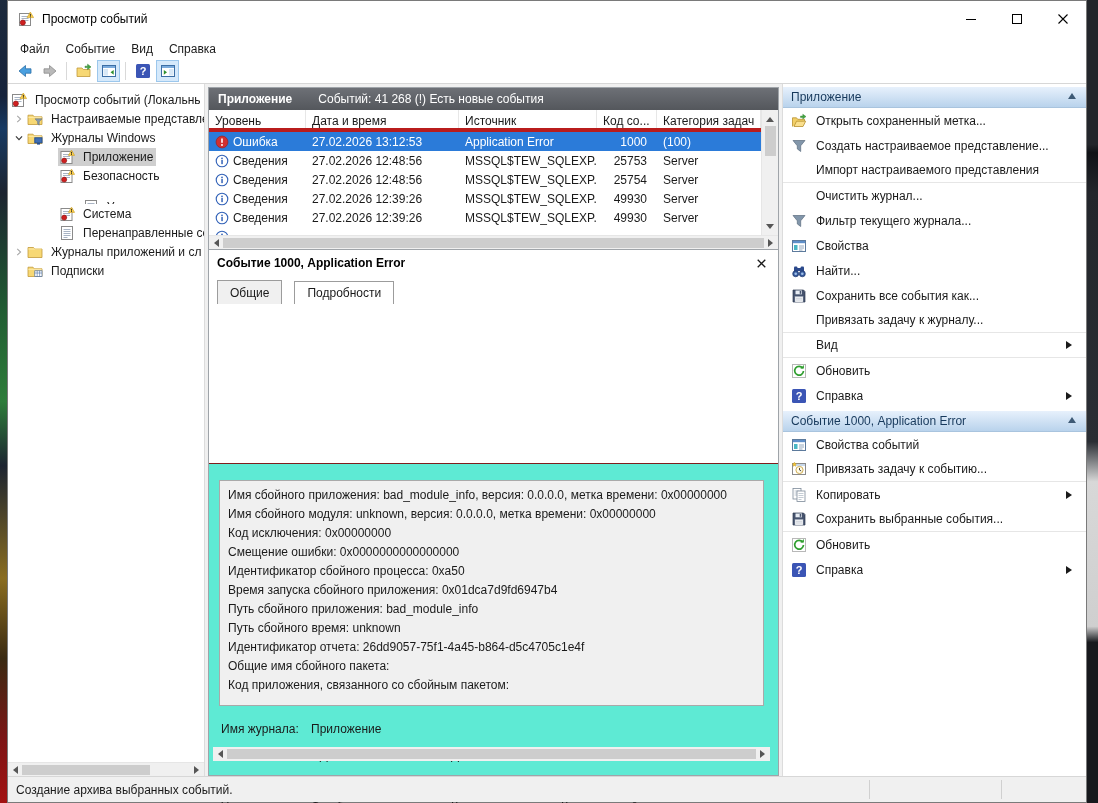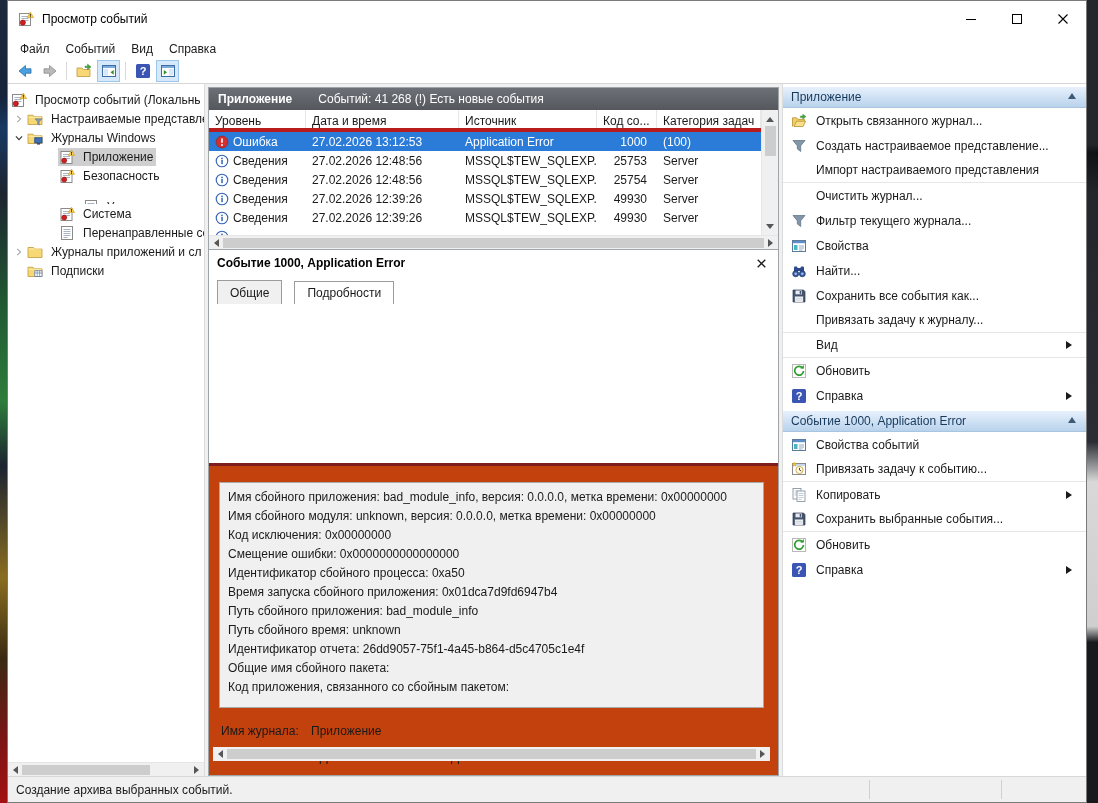--- a/index.html
+++ b/index.html
@@ -77,21 +77,21 @@
   .list-hscroll { position:absolute; left:0; top:147px; width:569px; height:14px; background:#f0f0f0; border-top:1px solid #e6e6e6; display:flex; align-items:center; }
 
   
   .preview { position:absolute; left:0; top:161px; width:569px; bottom:0; background:#fff; border-top:1px solid #9fa4a9; }
   .pvhdr { height:26px; display:flex; align-items:center; padding:0 8px; font-weight:bold; color:#000; }
   .pvclose { margin-left:auto; width:18px; height:18px; display:flex; align-items:center; justify-content:center; }
   .pvclose svg { width:11px; height:11px; }
   .tabstrip { height:27px; display:flex; align-items:flex-end; padding-left:8px; position:relative; z-index:2; }
   .tab { border:1px solid #9c9c9c; border-bottom:none; background:#fff; padding:4px 12px 4px 12px; margin-right:12px; position:relative; top:1px; color:#1a1a1a; }
   .tab.active { background:#f0f0f0; padding-top:5px; font-weight:normal; z-index:3; }
-  .page { position:absolute; left:0; top:213px; right:0; bottom:0; background:#c2410c; border-top:3px solid #7f1d1d; }
+  .page { position:absolute; left:0; top:213px; right:0; bottom:0; background:#5eead4; border-top:1px solid #7f1d1d; }
   .descbox { position:absolute; left:10px; right:14px; top:16px; height:226px; border:1px solid #a9a9a9; background:#f0f0f0; padding:5px 8px; overflow:hidden; }
   .dline { line-height:19px; white-space:nowrap; }
   .fields { position:absolute; left:0; right:0; top:252px; }
   .frow { display:flex; height:26px; align-items:center; padding-left:12px; }
   .flabel { width:90px; flex:0 0 90px; }
   .fvalue { width:140px; flex:0 0 140px; white-space:nowrap; }
   .flabel2 { width:110px; flex:0 0 110px; }
   .fvalue2 { flex:1; white-space:nowrap; }
   .page-hscroll { position:absolute; left:4px; right:8px; bottom:14px; height:14px; background:#f0f0f0; display:flex; align-items:center; }
 
@@ -152,21 +152,21 @@
             <svg viewBox="0 0 16 16">
               <path d="M3.5 3.5l9 9M12.5 3.5l-9 9" stroke="#000" stroke-width="1.1" fill="none"></path>
             </svg>
           </span>
         </div>
       </div>
   </div>
 
   <div class="menubar">
       <div class="menu-item">Файл</div>
-      <div class="menu-item">Событий</div>
+      <div class="menu-item">Событие</div>
       <div class="menu-item">Вид</div>
       <div class="menu-item">Справка</div>
     </div>
 
   <div class="toolbar">
       <div class="tbtn">
         <span class="ic">
           <svg viewBox="0 0 16 16">
             <path d="M8.5 2.5 2 8l6.5 5.5V10.2H14V5.8H8.5z" fill="#4aa0e0" stroke="#2b6ea6" stroke-width=".8"></path>
           </svg>
@@ -584,21 +584,21 @@
             <span class="tri-up"></span>
           </div>
           <div class="act-item">
             <span class="ic">
               <svg viewBox="0 0 16 16">
                 <path d="M1.5 13.5V4.8h4l1.2 1.5h6.8v1.8" fill="#f2cf66" stroke="#b8912f" stroke-width=".8"></path>
                 <path d="M3 13.5 5.5 8.2h9.2L12 13.5z" fill="#fadf8d" stroke="#b8912f" stroke-width=".8"></path>
                 <path d="M9.5 3h2.3V1.2L15 3.6l-3.2 2.4V4.5H9.5z" fill="#44a544" stroke="#2c7d2c" stroke-width=".4"></path>
               </svg>
             </span>
-            <span class="act-lbl">Открыть связанного журнал...</span>
+            <span class="act-lbl">Открыть сохраненный метка...</span>
           </div>
           <div class="act-item">
             <span class="ic">
               <svg viewBox="0 0 16 16">
                 <path d="M2 2.5h12L9.7 7.8v5.7L6.3 10.9V7.8z" fill="#8296aa" stroke="#5a6c7e" stroke-width=".7"></path>
               </svg>
             </span>
             <span class="act-lbl">Создать настраиваемое представление...</span>
           </div>
           <div class="act-item sep-after">

